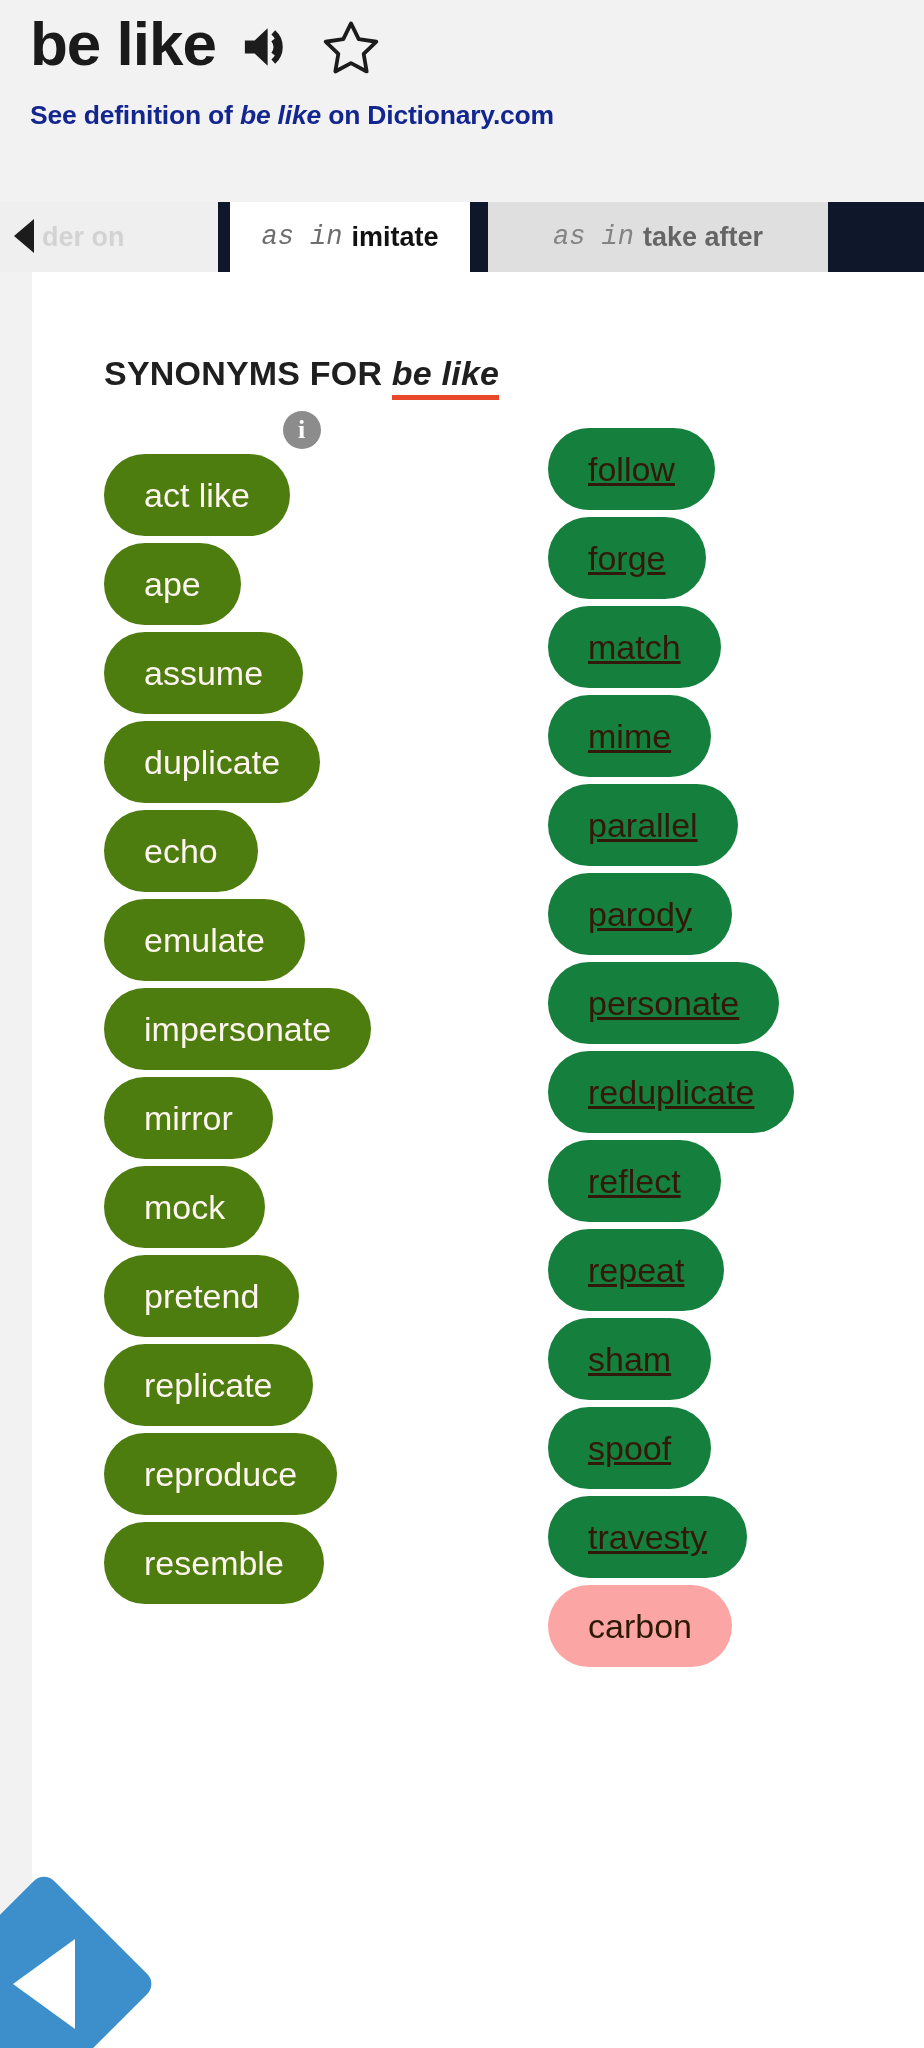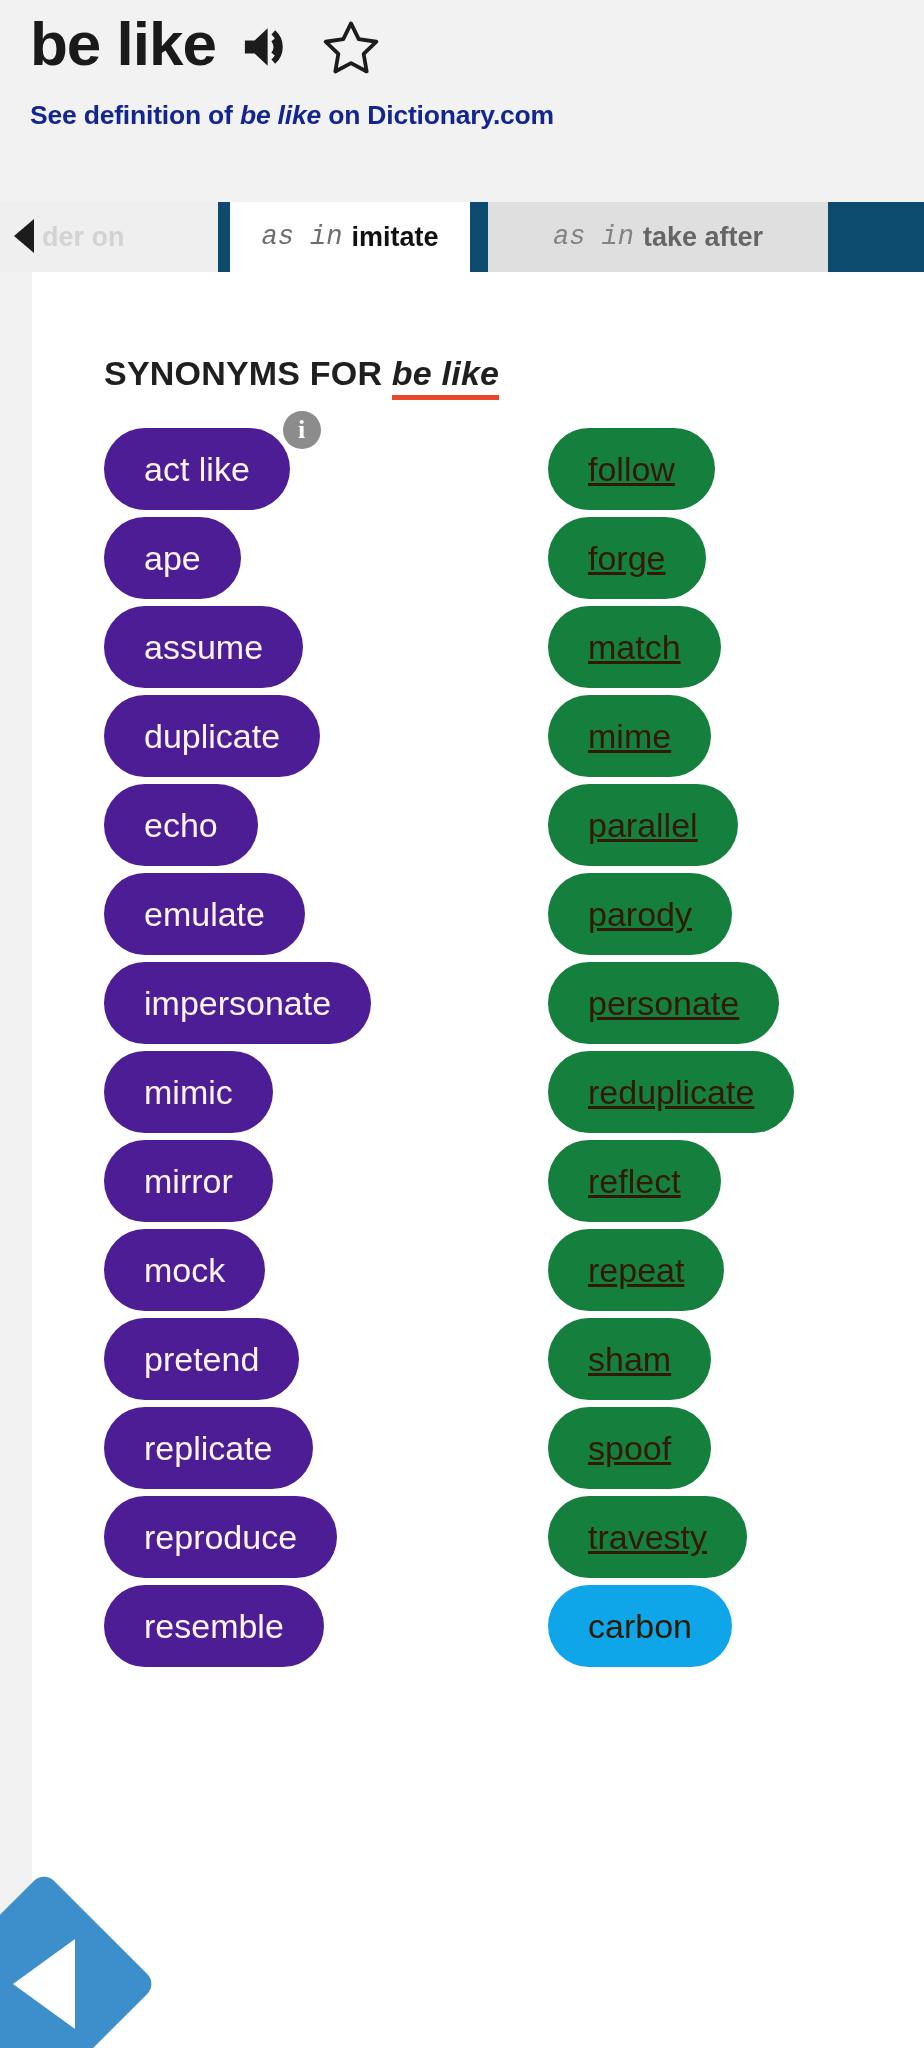--- a/index.html
+++ b/index.html
@@ -79,21 +79,21 @@
   }
   .definition-link .it { font-style: italic; }
 
   
   .tabbar {
     position: absolute;
     left: 0;
     top: 202px;
     width: 924px;
     height: 70px;
-    background: #0c4a6e;
+    background: #0f172a;
     display: flex;
     align-items: center;
     overflow: hidden;
   }
 
   .tab {
     height: 70px;
     display: flex;
     align-items: center;
     justify-content: center;
@@ -234,30 +234,31 @@
     padding: 0 40px;
     border-radius: 41px;
     font-size: 34px;
     line-height: 1;
     white-space: nowrap;
     cursor: pointer;
     margin-bottom: 7px;
   }
 
   .chip-red {
-    background: #4c1d95;
+    background: #4d7c0f;
     color: #fdf4ef;
+    margin-top: 26px;
   }
   .chip-orange {
     background: #15803d;
     color: #33190a;
     text-decoration: underline;
   }
   .chip-gold {
-    background: #0ea5e9;
+    background: #fca5a5;
     color: #2c1a06;
   }
 
   .chip-row { display: block; height: 89px; }
 
   
   .diamond-nav {
     position: absolute;
     left: -36px;
     top: 1632px;
@@ -330,21 +331,20 @@
 
     <div class="chip-cols">
       <div class="chip-col col-left" id="col-left">
           <div class="chip-row"><div class="chip chip-red">act like</div></div>
           <div class="chip-row"><div class="chip chip-red">ape</div></div>
           <div class="chip-row"><div class="chip chip-red">assume</div></div>
           <div class="chip-row"><div class="chip chip-red">duplicate</div></div>
           <div class="chip-row"><div class="chip chip-red">echo</div></div>
           <div class="chip-row"><div class="chip chip-red">emulate</div></div>
           <div class="chip-row"><div class="chip chip-red">impersonate</div></div>
-          <div class="chip-row"><div class="chip chip-red">mimic</div></div>
           <div class="chip-row"><div class="chip chip-red">mirror</div></div>
           <div class="chip-row"><div class="chip chip-red">mock</div></div>
           <div class="chip-row"><div class="chip chip-red">pretend</div></div>
           <div class="chip-row"><div class="chip chip-red">replicate</div></div>
           <div class="chip-row"><div class="chip chip-red">reproduce</div></div>
           <div class="chip-row"><div class="chip chip-red">resemble</div></div>
         </div>
       <div class="chip-col col-right" id="col-right">
           <div class="chip-row"><div class="chip chip-orange">follow</div></div>
           <div class="chip-row"><div class="chip chip-orange">forge</div></div>

